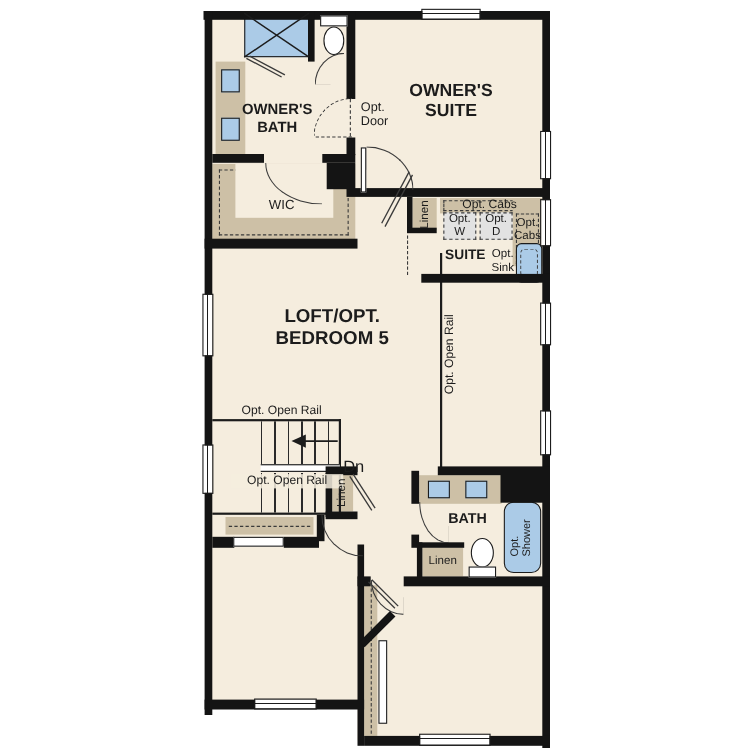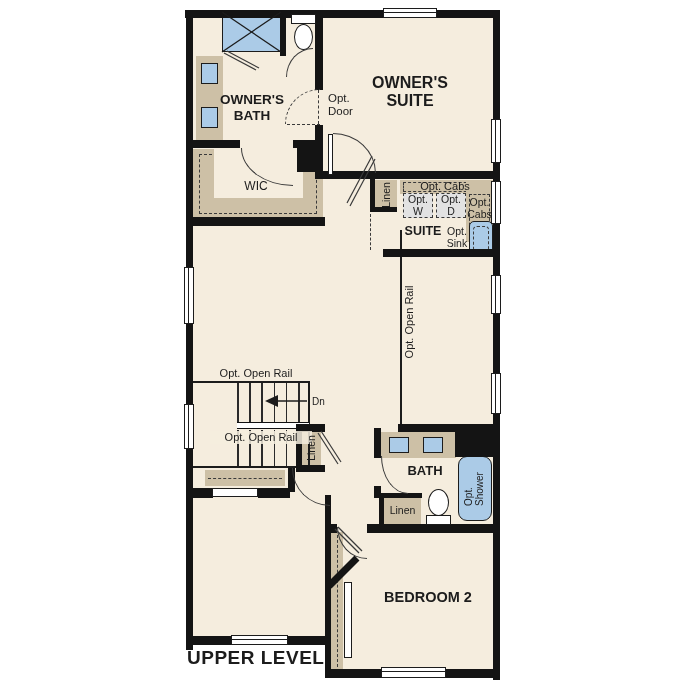--- a/index.html
+++ b/index.html
@@ -160,25 +160,25 @@
   <div class="lbl ctr" style="left:402px;top:180px;width:86px;font-size:11px;">Opt. Cabs</div>
   <div class="lbl ctr" style="left:403px;top:193px;width:30px;font-size:10.5px;">Opt.
 W</div>
   <div class="lbl ctr" style="left:436px;top:193px;width:30px;font-size:10.5px;">Opt.
 D</div>
   <div class="lbl ctr" style="left:466px;top:196px;width:27px;font-size:10.5px;">Opt.
 Cabs</div>
   <div class="lbl b ctr" style="left:400px;top:224px;width:46px;font-size:12.5px;">SUITE</div>
   <div class="lbl ctr" style="left:443px;top:225px;width:28px;font-size:10.5px;">Opt.
 Sink</div>
+  <div class="lbl b ctr" style="left:222px;top:278px;width:160px;font-size:17px;">LOFT/OPT.
+BEDROOM 5</div>
   <div class="lbl vt" style="left:364px;top:315px;width:90px;height:14px;font-size:11px;">Opt. Open Rail</div>
   <div class="lbl ctr" style="left:205px;top:367px;width:102px;font-size:11px;">Opt. Open Rail</div>
-  <div class="lbl" style="left:312px;top:396px;font-size:10px;">Dn</div>
+  <div class="lbl" style="left:312px;top:416px;font-size:15px;">Dn</div>
   <div class="lbl ctr" style="left:210px;top:431px;width:102px;font-size:11px;background:rgba(245,237,222,0.85);">Opt. Open Rail</div>
   <div class="lbl vt" style="left:294px;top:442px;width:34px;height:12px;font-size:10.5px;">Linen</div>
   <div class="lbl b ctr" style="left:397px;top:464px;width:56px;font-size:13px;">BATH</div>
   <div class="lbl vt" style="left:445px;top:477px;width:58px;height:24px;font-size:10px;">Opt.
 Shower</div>
   <div class="lbl ctr" style="left:384px;top:504px;width:37px;font-size:10.5px;">Linen</div>
-  <div class="lbl b ctr" style="left:362px;top:589px;width:132px;font-size:14.5px;">BEDROOM 2</div>
-  <div class="lbl b" style="left:187px;top:647px;font-size:19px;letter-spacing:0.5px;">UPPER LEVEL</div>
 
 </div>
 
 </body></html>

